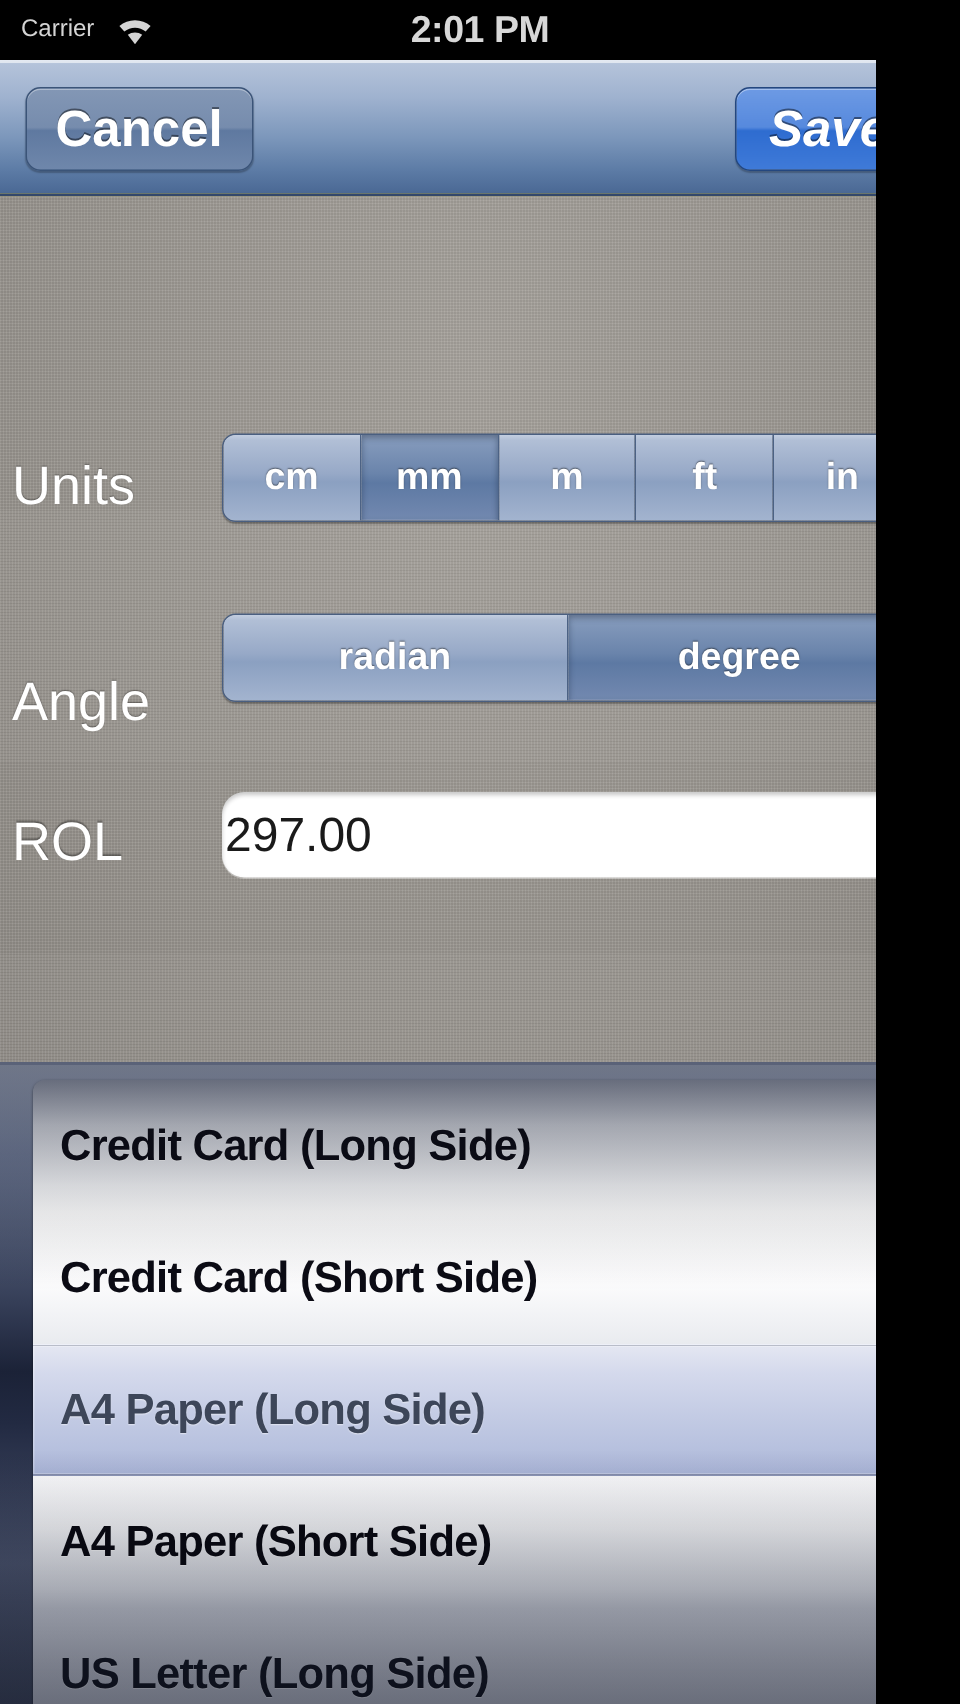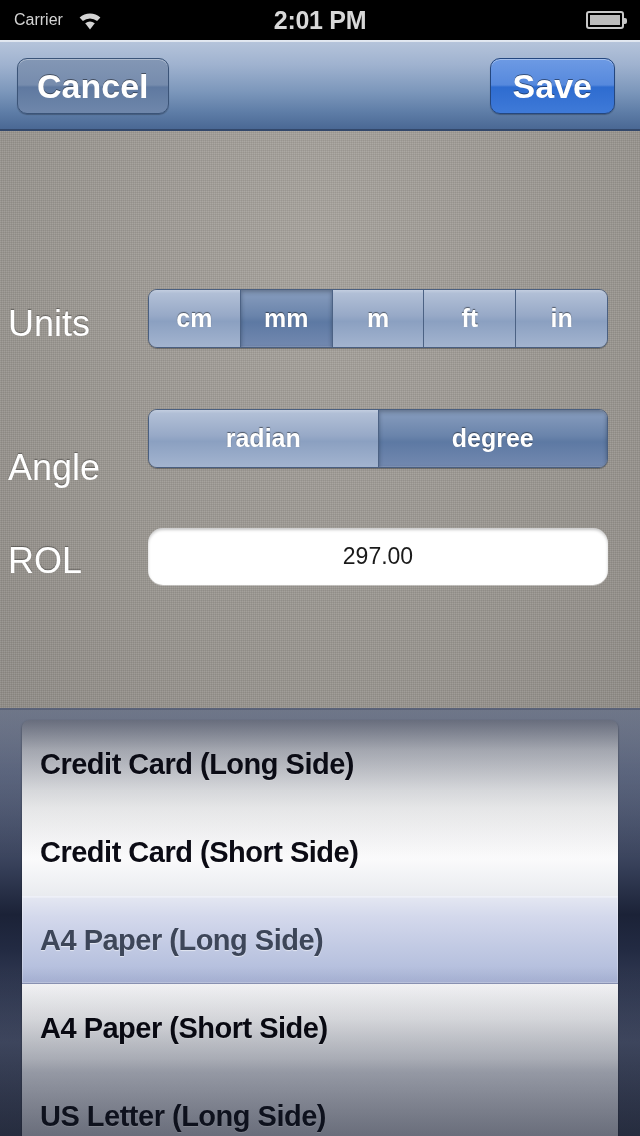--- a/index.html
+++ b/index.html
@@ -6,21 +6,21 @@
     margin: 0;
     padding: 0;
     background: #000;
   }
   body {
     font-family: "Liberation Sans", sans-serif;
     -webkit-font-smoothing: antialiased;
   }
   #screen {
     position: relative;
-    width: 640px;
+    width: 584px;
     height: 1136px;
     overflow: hidden;
     background: #fde047;
   }
 
   
   #status-bar {
     position: absolute;
     left: 0; top: 0;
     width: 640px; height: 40px;
@@ -118,20 +118,21 @@
                 0 1px 1px rgba(0,0,0,0.25);
   }
   #save-button {
     right: 25px;
     padding: 0 22px;
     background: linear-gradient(to bottom,
         #6d9ae4 0%, #5689dd 48%, #2e6cd0 52%, #3f7ad8 100%);
     border: 1px solid #24477f;
     box-shadow: inset 0 1px 0 rgba(255,255,255,0.38),
                 0 1px 1px rgba(0,0,0,0.25);
+    font-style: italic;
   }
 
   
   #content {
     position: absolute;
     left: 0; top: 131px;
     width: 640px; height: 577px;
     background-color: #9c9892;
     background-image:
       repeating-linear-gradient(0deg,
@@ -202,23 +203,23 @@
   
   #rol-field {
     position: absolute;
     left: 148px; top: 397px;
     width: 460px; height: 57px;
     box-sizing: border-box;
     background: #ffffff;
     border: none;
     border-radius: 15px;
     font-family: "Liberation Sans", sans-serif;
-    font-size: 23px;
+    font-size: 32px;
     color: #1a1a1a;
-    text-align: center;
+    text-align: left;
     box-shadow: inset 0 2px 3px rgba(0,0,0,0.22),
                 0 1px 0 rgba(255,255,255,0.35);
     outline: none;
   }
 
   
   #picker-header {
     position: absolute;
     left: 28px; top: 667px;
     font-size: 29px;

